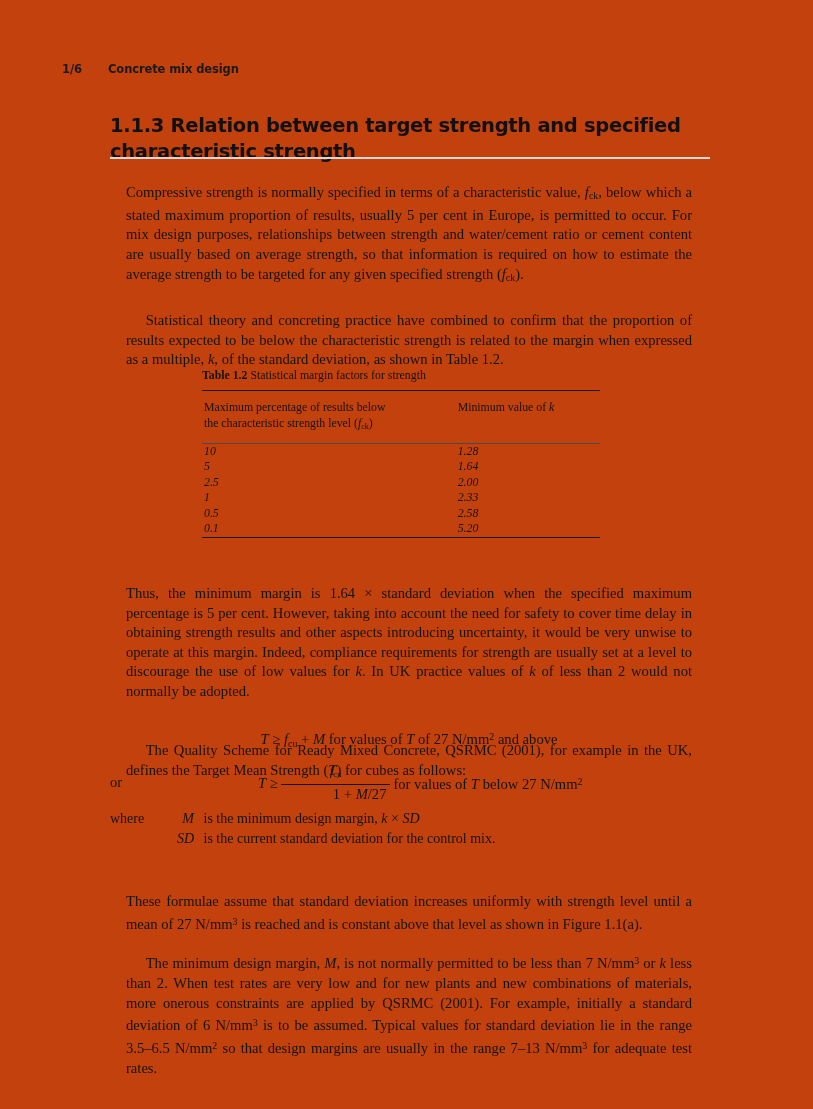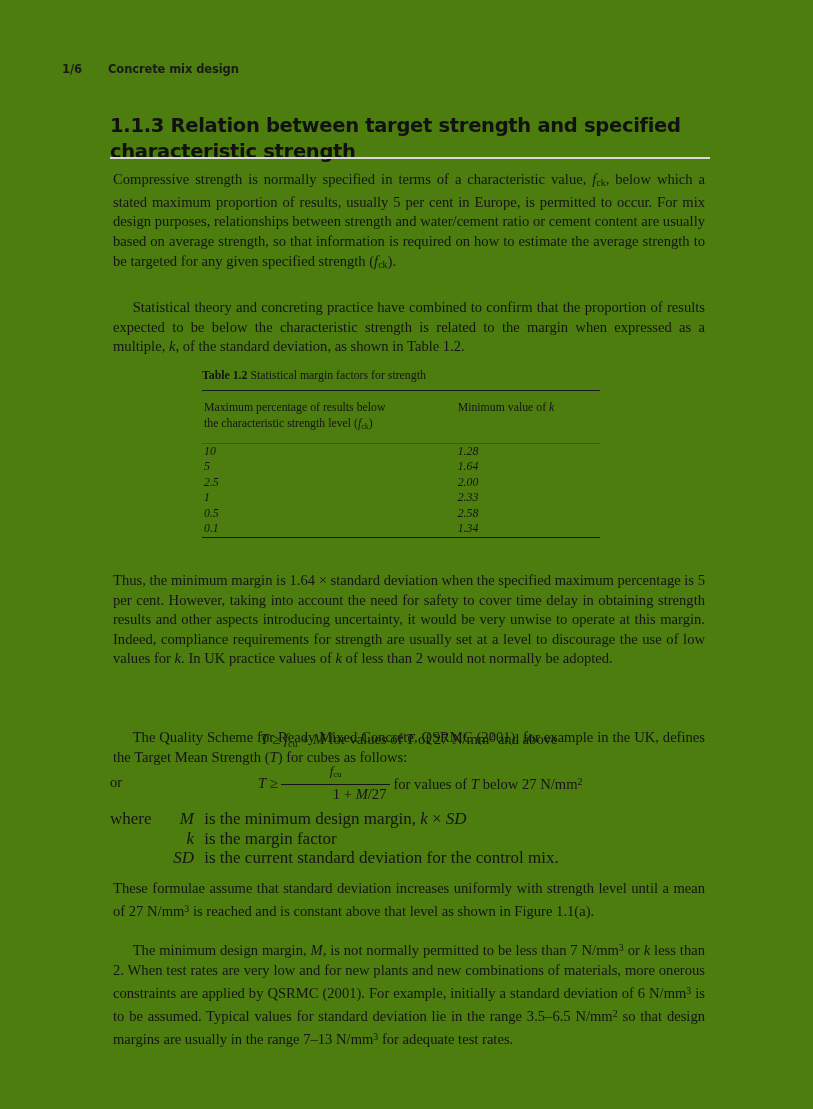--- a/index.html
+++ b/index.html
@@ -14,21 +14,21 @@
     font-family: "Liberation Serif", serif;
     color: #111111;
     overflow: hidden;
   }
 
   .page {
     position: absolute;
     left: 0; top: 0;
     width: 813px;
     height: 1109px;
-    background: #4d7c0f;
+    background: #c2410c;
   }
 
   
   .running-head {
     position: absolute;
     left: 62px;
     top: 62px;
     width: 650px;
     font-family: "DejaVu Sans", sans-serif;
     font-size: 11.5px;
@@ -70,21 +70,21 @@
     position: absolute;
     left: 110px;
     width: 598px;
     font-family: "Liberation Serif", serif;
     font-size: 14.6px;
     line-height: 19.6px;
     text-align: justify;
     color: #141414;
   }
   .body-col p {
-    margin: 3px;
+    margin: 16px;
   }
   .indent {
     text-indent: 1.35em;
   }
 
   i, .ital { font-style: italic; }
   sub { font-size: 0.68em; vertical-align: -0.22em; }
   sup { font-size: 0.68em; vertical-align: 0.45em; }
 
   
@@ -198,21 +198,21 @@
     margin-left: 48px;
   }
   .eq-mid { display: inline-block; vertical-align: middle; }
 
   
   .where-block {
     position: absolute;
     left: 110px;
     width: 598px;
     font-family: "Liberation Serif", serif;
-    font-size: 17px;
+    font-size: 14px;
     line-height: 19.6px;
     color: #141414;
   }
   .where-block .w-row {
     display: block;
     white-space: nowrap;
   }
   .where-block .w-label {
     display: inline-block;
     width: 52px;
@@ -289,21 +289,21 @@
         <tr>
           <td class="col-a">1</td>
           <td class="col-b">2.33</td>
         </tr>
         <tr>
           <td class="col-a">0.5</td>
           <td class="col-b">2.58</td>
         </tr>
         <tr class="tbody-pad-bot">
           <td class="col-a">0.1</td>
-          <td class="col-b">1.34</td>
+          <td class="col-b">5.20</td>
         </tr>
       </tbody>
     </table>
     <div class="rule-bottom"></div>
   </div>
 
   <div class="body-col" style="top:568px;">
     <p>
       <span>Thus, the minimum margin is 1.64 × standard deviation when the specified maximum percentage is 5 per cent. However, taking into account the need for safety to cover time delay in obtaining strength results and other aspects introducing uncertainty, it would be very unwise to operate at this margin. Indeed, compliance requirements for strength are usually set at a level to discourage the use of low values for </span><i>k</i><span>. In UK practice values of </span><i>k</i><span> of less than 2 would not normally be adopted.</span>
     </p>
@@ -324,23 +324,20 @@
     <span class="eq-frac-wrap">
       <span class="eq-mid"><i>T</i><span> ≥ </span></span><span class="frac"><span class="num"><i>f</i><sub>cu</sub></span><span class="den"><span>1 + </span><i>M</i><span>/27</span></span></span><span class="eq-mid"><span> for values of </span><i>T</i><span> below 27 N/mm</span><sup>2</sup></span>
     </span>
   </div>
 
   <div class="where-block" style="top:809px;">
     <span class="w-row">
       <span class="w-label">where</span><span class="w-sym">M</span><span> is the minimum design margin, </span><i>k</i><span> × </span><i>SD</i>
     </span>
     <span class="w-row">
-      <span class="w-label"></span><span class="w-sym">k</span><span> is the margin factor</span>
-    </span>
-    <span class="w-row">
       <span class="w-label"></span><span class="w-sym">SD</span><span> is the current standard deviation for the control mix.</span>
     </span>
   </div>
 
   <div class="body-col" style="top:876px;">
     <p>
       <span>These formulae assume that standard deviation increases uniformly with strength level until a mean of 27 N/mm</span><sup>3</sup><span> is reached and is constant above that level as shown in Figure 1.1(a).</span>
     </p>
   </div>
 

